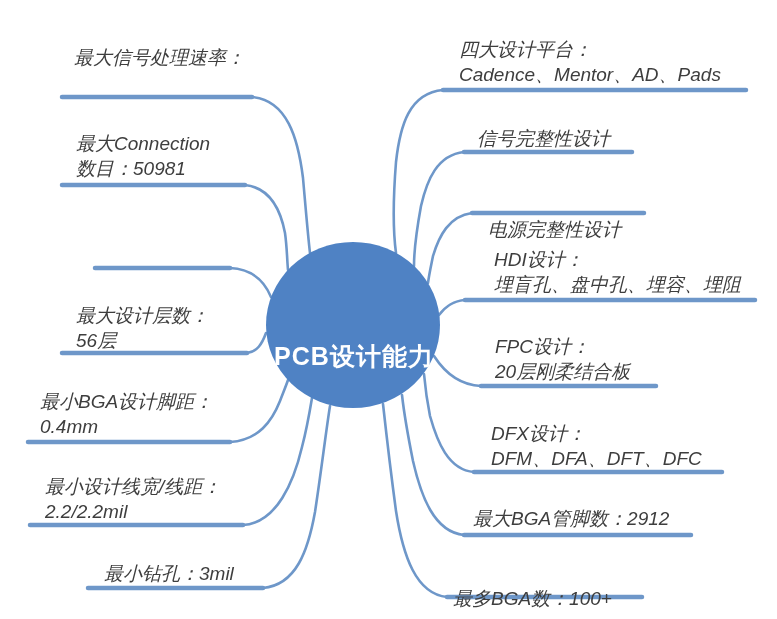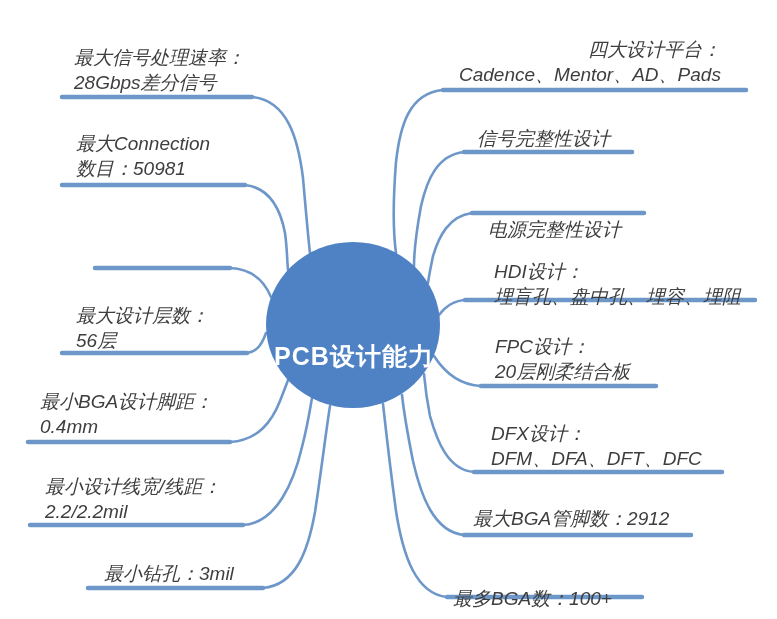--- a/index.html
+++ b/index.html
@@ -97,21 +97,20 @@
     <line class="underline" x1="464" y1="535" x2="691" y2="535"></line>
     <line class="underline" x1="447" y1="597" x2="642" y2="597"></line>
 
     <ellipse class="center-circle" cx="353" cy="325" rx="87" ry="83"></ellipse>
   </svg>
 
   <div class="center-title">PCB设计能力</div>
 
   <div class="label" style="left:74px;top:45px;">
     <div>最大信号处理速率：</div>
-    <div>28Gbps差分信号</div>
   </div>
   <div class="label" style="left:76px;top:131px;">
     <div>最大Connection</div>
     <div>数目：50981</div>
   </div>
   <div class="label" style="left:108px;top:217px;">
   </div>
   <div class="label" style="left:76px;top:303px;">
     <div>最大设计层数：</div>
     <div>56层</div>
@@ -121,31 +120,31 @@
     <div>0.4mm</div>
   </div>
   <div class="label" style="left:45px;top:474px;">
     <div>最小设计线宽/线距：</div>
     <div>2.2/2.2mil</div>
   </div>
   <div class="label" style="left:104px;top:561px;">
     <div>最小钻孔：3mil</div>
   </div>
 
-  <div class="label" style="left:459px;top:37px;text-align:right;">
+  <div class="label" style="left:459px;top:37px;">
     <div>四大设计平台：</div>
     <div>Cadence、Mentor、AD、Pads</div>
   </div>
   <div class="label" style="left:477px;top:126px;">
     <div>信号完整性设计</div>
   </div>
   <div class="label" style="left:488px;top:186px;margin-top:31px;">
     <div>电源完整性设计</div>
   </div>
-  <div class="label" style="left:494px;top:247px;margin-top:12px;">
+  <div class="label" style="left:494px;top:247px;">
     <div>HDI设计：</div>
     <div>埋盲孔、盘中孔、埋容、埋阻</div>
   </div>
   <div class="label" style="left:495px;top:334px;">
     <div>FPC设计：</div>
     <div>20层刚柔结合板</div>
   </div>
   <div class="label" style="left:491px;top:421px;">
     <div>DFX设计：</div>
     <div>DFM、DFA、DFT、DFC</div>

